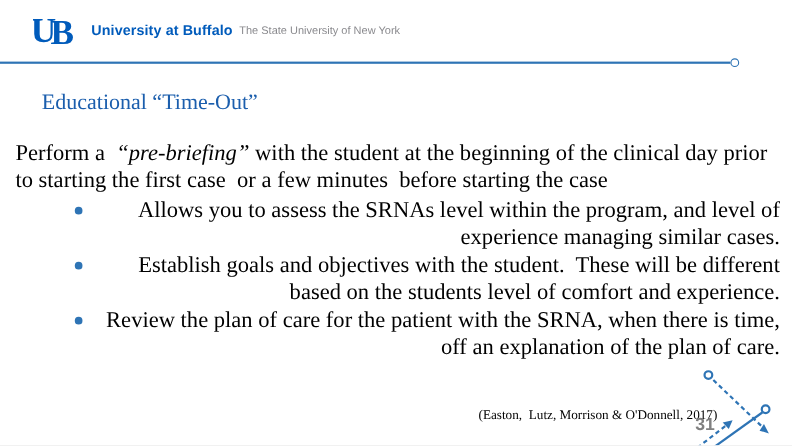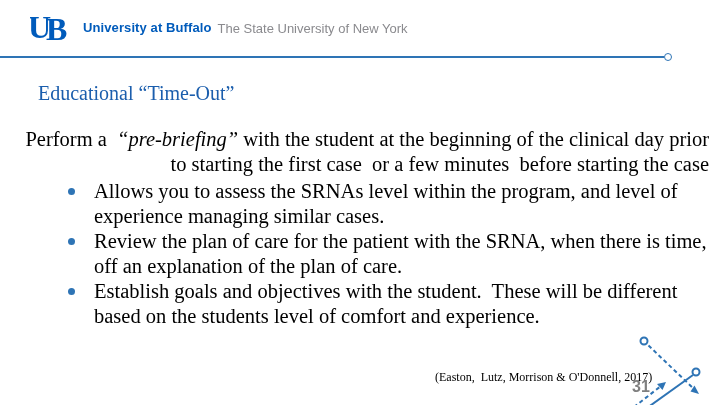--- a/index.html
+++ b/index.html
@@ -35,21 +35,21 @@
     font-family: "Liberation Sans", sans-serif;
     font-weight: bold;
     font-size: 13px;
     color: var(--ub-blue);
     letter-spacing: 0.1px;
     margin-right: 6px;
     white-space: nowrap;
   }
   .uni-tagline {
     font-family: "Liberation Sans", sans-serif;
-    font-size: 13px;
+    font-size: 10px;
     color: var(--gray-text);
     white-space: nowrap;
     padding-top: 2px;
   }
   .header-rule {
     position: absolute;
     left: 0;
     top: 56px;
     width: 664px;
     height: 2px;
@@ -84,32 +84,32 @@
     top: 127px;
     width: 695px;
     font-family: "Liberation Serif", serif;
     font-size: 20.5px;
     line-height: 25px;
     color: #000000;
   }
   .intro {
     white-space: pre-wrap;
     margin: 0 0 2px 0;
-    text-align: right;
   }
   .intro .italic {
     font-style: italic;
   }
   .bullet-list {
     margin: 0;
   }
   .bullet-row {
     display: flex;
     align-items: flex-start;
     margin-left: 54px;
+    text-align: right;
   }
   .bullet-dot {
     flex: 0 0 auto;
     width: 7px;
     height: 7px;
     border-radius: 50%;
     background: var(--accent-blue);
     margin: 9px 19px 0 0;
   }
   .bullet-text {
@@ -186,25 +186,25 @@
   <div class="body-block">
     <p class="intro"><span>Perform a  </span><span class="italic">“pre-briefing”</span><span> with the student at the beginning of the clinical day prior to starting the first case  or a few minutes  before starting the case</span></p>
 
     <div class="bullet-list">
       <div class="bullet-row">
         <span class="bullet-dot"></span>
         <span class="bullet-text">Allows you to assess the SRNAs level within the program, and level of experience managing similar cases.</span>
       </div>
       <div class="bullet-row">
         <span class="bullet-dot"></span>
-        <span class="bullet-text">Review the plan of care for the patient with the SRNA, when there is time, off an explanation of the plan of care.</span>
+        <span class="bullet-text">Establish goals and objectives with the student.  These will be different based on the students level of comfort and experience.</span>
       </div>
       <div class="bullet-row">
         <span class="bullet-dot"></span>
-        <span class="bullet-text">Establish goals and objectives with the student.  These will be different based on the students level of comfort and experience.</span>
+        <span class="bullet-text">Review the plan of care for the patient with the SRNA, when there is time, off an explanation of the plan of care.</span>
       </div>
     </div>
   </div>
 
   <div class="citation">(Easton,  Lutz, Morrison &amp; O'Donnell, 2017)</div>
   <div class="page-number">31</div>
 
   <svg class="corner-decoration" viewBox="0 0 110 88" aria-hidden="true">
 
     <circle cx="34" cy="24" r="3.5" class="node"></circle>

